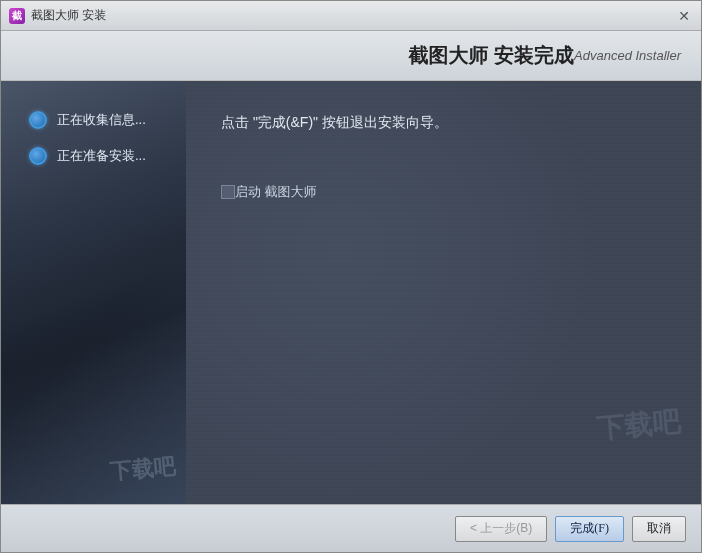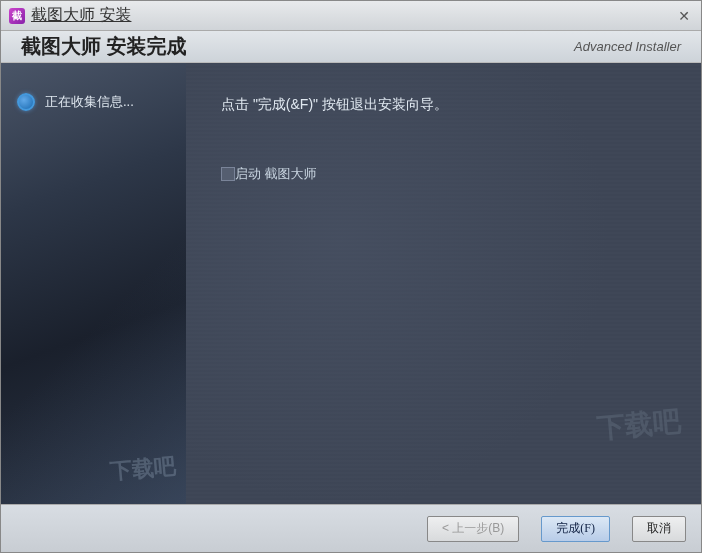--- a/index.html
+++ b/index.html
@@ -45,44 +45,43 @@
       background: linear-gradient(135deg, #cc44cc, #8822aa);
       border-radius: 3px;
       display: flex;
       align-items: center;
       justify-content: center;
       font-size: 10px;
       color: white;
       font-weight: bold;
     }
     .title-bar-text {
-      font-size: 16px;
+      font-size: 12px;
       color: #333;
-      text-decoration: underline;
     }
     .title-bar-close {
       width: 18px;
       height: 18px;
       background: none;
       border: none;
       cursor: pointer;
       font-size: 14px;
       color: #555;
       display: flex;
       align-items: center;
       justify-content: center;
     }
 
     
     .header-bar {
-      height: 32px;
+      height: 50px;
       background: linear-gradient(to bottom, #e2e6ea, #cdd3d9);
       display: flex;
       align-items: center;
-      justify-content: space-between;
+      justify-content: flex-end;
       padding: 0 20px;
       border-bottom: 1px solid #bbb;
       flex-shrink: 0;
     }
     .header-title {
       font-size: 20px;
       font-weight: bold;
       color: #222;
     }
     .header-brand {
@@ -109,21 +108,21 @@
     .sidebar::before {
       content: '';
       position: absolute;
       bottom: 0;
       left: 0;
       right: 0;
       height: 60%;
       background: linear-gradient(135deg, transparent 40%, rgba(80,100,130,0.3) 100%);
     }
     .sidebar-steps {
-      padding: 30px 0 0 16px;
+      padding: 30px 0 0 28px;
       position: relative;
       z-index: 1;
     }
     .sidebar-step {
       display: flex;
       align-items: center;
       gap: 10px;
       margin-bottom: 18px;
     }
     .step-indicator {
@@ -215,21 +214,21 @@
 
     
     .footer {
       height: 48px;
       background: linear-gradient(to bottom, #d8dde3, #c8cdd3);
       border-top: 1px solid #aaa;
       display: flex;
       align-items: center;
       justify-content: flex-end;
       padding: 8px 15px;
-      gap: 22px;
+      gap: 8px;
       flex-shrink: 0;
     }
 
     .btn {
       height: 26px;
       padding: 0 14px;
       font-family: 'Microsoft YaHei', SimHei, sans-serif;
       font-size: 12px;
       border: 1px solid #888;
       cursor: pointer;
@@ -269,20 +268,24 @@
   <div class="main-content">
 
     <div class="sidebar">
       <div class="sidebar-steps">
 
         <div class="sidebar-step">
           <div class="step-indicator"></div>
           <span class="step-label">正在收集信息...</span>
         </div>
 
+        <div class="sidebar-step">
+          <div class="step-indicator"></div>
+          <span class="step-label">正在准备安装...</span>
+        </div>
 
 
 
       </div>
       <div class="sidebar-watermark">下载吧</div>
     </div>
 
     <div class="right-panel">
 
       <p class="instruction-text">点击 "完成(&amp;F)" 按钮退出安装向导。</p>

